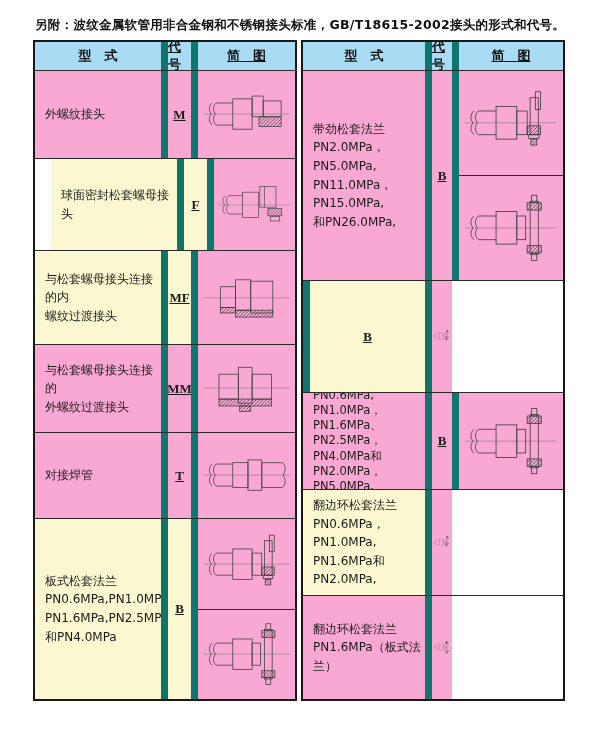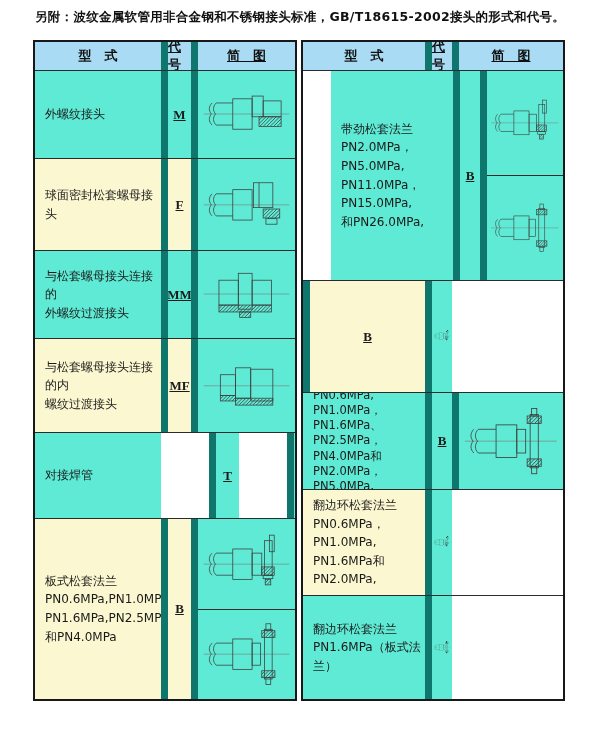--- a/index.html
+++ b/index.html
@@ -1,26 +1,26 @@
 <!DOCTYPE html>
 <html><head>
 <meta charset="utf-8">
 <style>
   html,body{margin:0;padding:0;background:#ffffff;}
   #page{position:relative;width:600px;height:740px;background:#ffffff;overflow:hidden;
         font-family:"DejaVu Sans","Liberation Sans",sans-serif;color:#1a1a1a;}
-  #doc-title{position:absolute;left:35px;top:9px;width:545px;font-size:12.5px;font-weight:bold;
+  #doc-title{position:absolute;left:35px;top:17px;width:545px;font-size:12.5px;font-weight:bold;
         letter-spacing:0.3px;color:#111;}
   #tables{position:absolute;left:33px;top:40px;width:532px;display:flex;gap:4px;}
   .half{width:264px;box-sizing:border-box;border:2px solid #181818;background:#fff;}
   .row{display:grid;box-sizing:border-box;border-top:1px solid #2b2b2b;}
   .row.first{border-top:none;}
   .half.left .row{grid-template-columns:126px 30px 1fr;}
   .half.right .row{grid-template-columns:122px 27px 1fr;}
-  .cell{box-sizing:border-box;overflow:hidden;background:#5eead4;}
+  .cell{box-sizing:border-box;overflow:hidden;background:#f9a8d4;}
   .c2,.c3{border-left:7px solid #0f766e;text-decoration:underline;}
   .hdr{height:28px;background:#7dd3fc;}
   .hdr .cell{background:#a9dcf4;display:flex;align-items:center;justify-content:center;
         font-weight:bold;font-size:13px;color:#101010;}
   .type{display:flex;align-items:center;padding:4px 4px 4px 10px;font-size:12px;
         line-height:1.55;white-space:pre-line;}
   .type.compact{font-size:11.5px;line-height:1.32;}
   .code{display:flex;align-items:center;justify-content:center;
         font-family:"Liberation Serif","DejaVu Serif",serif;font-weight:bold;font-size:13px;}
   .hl{background:#fbf7d0;}
@@ -70,21 +70,21 @@
                   <line x1="100" y1="64" x2="114" y2="50"></line>
                   <line x1="105" y1="64" x2="119" y2="50"></line>
                   <line x1="110" y1="64" x2="124" y2="50"></line>
                   <line x1="115" y1="64" x2="129" y2="50"></line>
                 </g>
                 <rect x="84" y="50" width="32" height="14"></rect>
               </svg>
             </div>
           </div>
         </div>
-        <div class="row" style="height: 92px;">
+        <div class="row" style="height: 92px; padding-left: 16px;">
           <div class="cell type hl">球面密封松套螺母接头</div>
           <div class="cell code c2 hl">F</div>
           <div class="cell dgcol c3">
             <div class="dg">
               <svg viewBox="0 0 132 92" preserveAspectRatio="xMidYMid meet">
                 <line class="cl" x1="4" y1="46" x2="128" y2="46"></line>
                 <path d="M22,30 L46,30 M22,62 L46,62 M22,30 C17,35 17,41 21,46 C17,51 17,57 22,62"></path>
                 <path d="M16,30 C11,35 11,41 15,46 C11,51 11,57 16,62"></path>
                 <rect x="46" y="24" width="28" height="44" fill="#fff"></rect>
                 <rect x="76" y="14" width="28" height="36" fill="#fff"></rect>
@@ -97,20 +97,66 @@
                   <line x1="82" y1="65" x2="95" y2="52"></line>
                   <line x1="87" y1="65" x2="100" y2="52"></line>
                   <line x1="92" y1="65" x2="105" y2="52"></line>
                   <line x1="97" y1="65" x2="110" y2="52"></line>
                   <line x1="102" y1="65" x2="115" y2="52"></line>
                   <line x1="107" y1="65" x2="120" y2="52"></line>
                   <line x1="112" y1="65" x2="125" y2="52"></line>
                 </g>
                 <rect x="90" y="52" width="24" height="13"></rect>
                 <rect x="94" y="66" width="16" height="8" fill="#fff"></rect>
+              </svg>
+            </div>
+          </div>
+        </div>
+        <div class="row" style="height: 94px;">
+          <div class="cell type hl">与松套螺母接头连接的内
+螺纹过渡接头</div>
+          <div class="cell code c2 hl">MF</div>
+          <div class="cell dgcol c3">
+            <div class="dg">
+              <svg viewBox="0 0 132 92" preserveAspectRatio="xMidYMid meet">
+                <line class="cl" x1="4" y1="46" x2="128" y2="46"></line>
+                <rect x="28" y="30" width="22" height="30" fill="#fff"></rect>
+                <rect x="50" y="20" width="22" height="44" fill="#fff"></rect>
+                <rect x="72" y="22" width="32" height="46" fill="#fff"></rect>
+                <clipPath id="hp4">
+                  <rect x="28" y="60" width="22" height="8"></rect>
+                </clipPath>
+                <g clip-path="url(#hp4)" class="hl2">
+                  <line x1="20" y1="68" x2="28" y2="60"></line>
+                  <line x1="25" y1="68" x2="33" y2="60"></line>
+                  <line x1="30" y1="68" x2="38" y2="60"></line>
+                  <line x1="35" y1="68" x2="43" y2="60"></line>
+                  <line x1="40" y1="68" x2="48" y2="60"></line>
+                  <line x1="45" y1="68" x2="53" y2="60"></line>
+                </g>
+                <rect x="28" y="60" width="22" height="8"></rect>
+                <clipPath id="hp5">
+                  <rect x="50" y="64" width="54" height="10"></rect>
+                </clipPath>
+                <g clip-path="url(#hp5)" class="hl2">
+                  <line x1="40" y1="74" x2="50" y2="64"></line>
+                  <line x1="45" y1="74" x2="55" y2="64"></line>
+                  <line x1="50" y1="74" x2="60" y2="64"></line>
+                  <line x1="55" y1="74" x2="65" y2="64"></line>
+                  <line x1="60" y1="74" x2="70" y2="64"></line>
+                  <line x1="65" y1="74" x2="75" y2="64"></line>
+                  <line x1="70" y1="74" x2="80" y2="64"></line>
+                  <line x1="75" y1="74" x2="85" y2="64"></line>
+                  <line x1="80" y1="74" x2="90" y2="64"></line>
+                  <line x1="85" y1="74" x2="95" y2="64"></line>
+                  <line x1="90" y1="74" x2="100" y2="64"></line>
+                  <line x1="95" y1="74" x2="105" y2="64"></line>
+                  <line x1="100" y1="74" x2="110" y2="64"></line>
+                </g>
+                <rect x="50" y="64" width="54" height="10"></rect>
               </svg>
             </div>
           </div>
         </div>
         <div class="row" style="height: 88px;">
           <div class="cell type">与松套螺母接头连接的
 外螺纹过渡接头</div>
           <div class="cell code c2">MM</div>
           <div class="cell dgcol c3">
             <div class="dg">
@@ -151,67 +197,21 @@
                   <line x1="53" y1="80" x2="61" y2="72"></line>
                   <line x1="58" y1="80" x2="66" y2="72"></line>
                   <line x1="63" y1="80" x2="71" y2="72"></line>
                   <line x1="68" y1="80" x2="76" y2="72"></line>
                 </g>
                 <rect x="56" y="72" width="16" height="8"></rect>
               </svg>
             </div>
           </div>
         </div>
-        <div class="row" style="height: 94px;">
-          <div class="cell type hl">与松套螺母接头连接的内
-螺纹过渡接头</div>
-          <div class="cell code c2 hl">MF</div>
-          <div class="cell dgcol c3">
-            <div class="dg">
-              <svg viewBox="0 0 132 92" preserveAspectRatio="xMidYMid meet">
-                <line class="cl" x1="4" y1="46" x2="128" y2="46"></line>
-                <rect x="28" y="30" width="22" height="30" fill="#fff"></rect>
-                <rect x="50" y="20" width="22" height="44" fill="#fff"></rect>
-                <rect x="72" y="22" width="32" height="46" fill="#fff"></rect>
-                <clipPath id="hp4">
-                  <rect x="28" y="60" width="22" height="8"></rect>
-                </clipPath>
-                <g clip-path="url(#hp4)" class="hl2">
-                  <line x1="20" y1="68" x2="28" y2="60"></line>
-                  <line x1="25" y1="68" x2="33" y2="60"></line>
-                  <line x1="30" y1="68" x2="38" y2="60"></line>
-                  <line x1="35" y1="68" x2="43" y2="60"></line>
-                  <line x1="40" y1="68" x2="48" y2="60"></line>
-                  <line x1="45" y1="68" x2="53" y2="60"></line>
-                </g>
-                <rect x="28" y="60" width="22" height="8"></rect>
-                <clipPath id="hp5">
-                  <rect x="50" y="64" width="54" height="10"></rect>
-                </clipPath>
-                <g clip-path="url(#hp5)" class="hl2">
-                  <line x1="40" y1="74" x2="50" y2="64"></line>
-                  <line x1="45" y1="74" x2="55" y2="64"></line>
-                  <line x1="50" y1="74" x2="60" y2="64"></line>
-                  <line x1="55" y1="74" x2="65" y2="64"></line>
-                  <line x1="60" y1="74" x2="70" y2="64"></line>
-                  <line x1="65" y1="74" x2="75" y2="64"></line>
-                  <line x1="70" y1="74" x2="80" y2="64"></line>
-                  <line x1="75" y1="74" x2="85" y2="64"></line>
-                  <line x1="80" y1="74" x2="90" y2="64"></line>
-                  <line x1="85" y1="74" x2="95" y2="64"></line>
-                  <line x1="90" y1="74" x2="100" y2="64"></line>
-                  <line x1="95" y1="74" x2="105" y2="64"></line>
-                  <line x1="100" y1="74" x2="110" y2="64"></line>
-                </g>
-                <rect x="50" y="64" width="54" height="10"></rect>
-              </svg>
-            </div>
-          </div>
-        </div>
-        <div class="row" style="height: 86px; gap: 48px;">
+        <div class="row" style="height: 86px;">
           <div class="cell type">对接焊管</div>
           <div class="cell code c2">T</div>
           <div class="cell dgcol c3">
             <div class="dg">
               <svg viewBox="0 0 132 92" preserveAspectRatio="xMidYMid meet">
                 <line class="cl" x1="4" y1="46" x2="128" y2="46"></line>
                 <path d="M22,30 L46,30 M22,62 L46,62 M22,30 C17,35 17,41 21,46 C17,51 17,57 22,62"></path>
                 <path d="M16,30 C11,35 11,41 15,46 C11,51 11,57 16,62"></path>
                 <rect x="46" y="28" width="22" height="36" fill="#fff"></rect>
                 <rect x="68" y="24" width="20" height="44" fill="#fff"></rect>
@@ -300,21 +300,21 @@
             </div>
           </div>
         </div>
       </div>
     <div class="half right" id="half-right">
         <div class="row first hdr">
           <div class="cell ">型　式</div>
           <div class="cell c2">代号</div>
           <div class="cell c3">简　图</div>
         </div>
-        <div class="row" style="height: 210px; padding-left: 28px;">
+        <div class="row" style="height: 210px;">
           <div class="cell type">带劲松套法兰
 PN2.0MPa，PN5.0MPa,
 PN11.0MPa，PN15.0MPa,
 和PN26.0MPa,</div>
           <div class="cell code c2">B</div>
           <div class="cell dgcol c3">
             <div class="dg">
               <svg viewBox="0 0 132 92" preserveAspectRatio="xMidYMid meet">
                 <line class="cl" x1="4" y1="46" x2="128" y2="46"></line>
                 <path d="M22,30 L46,30 M22,62 L46,62 M22,30 C17,35 17,41 21,46 C17,51 17,57 22,62"></path>

